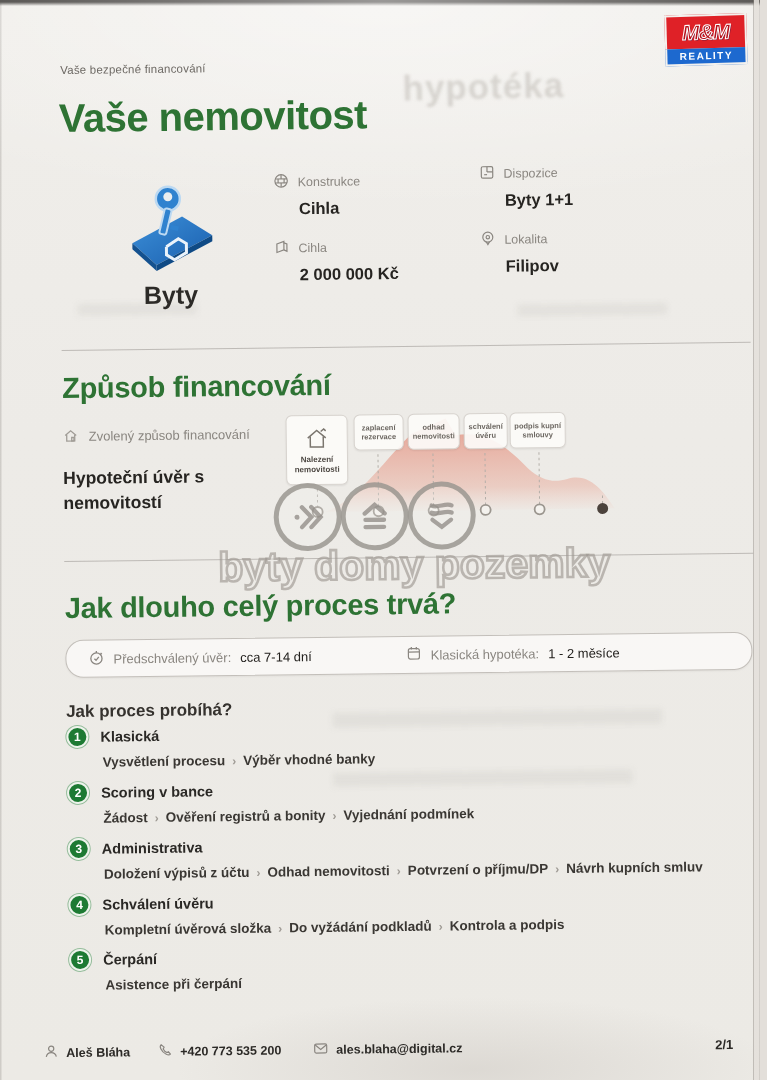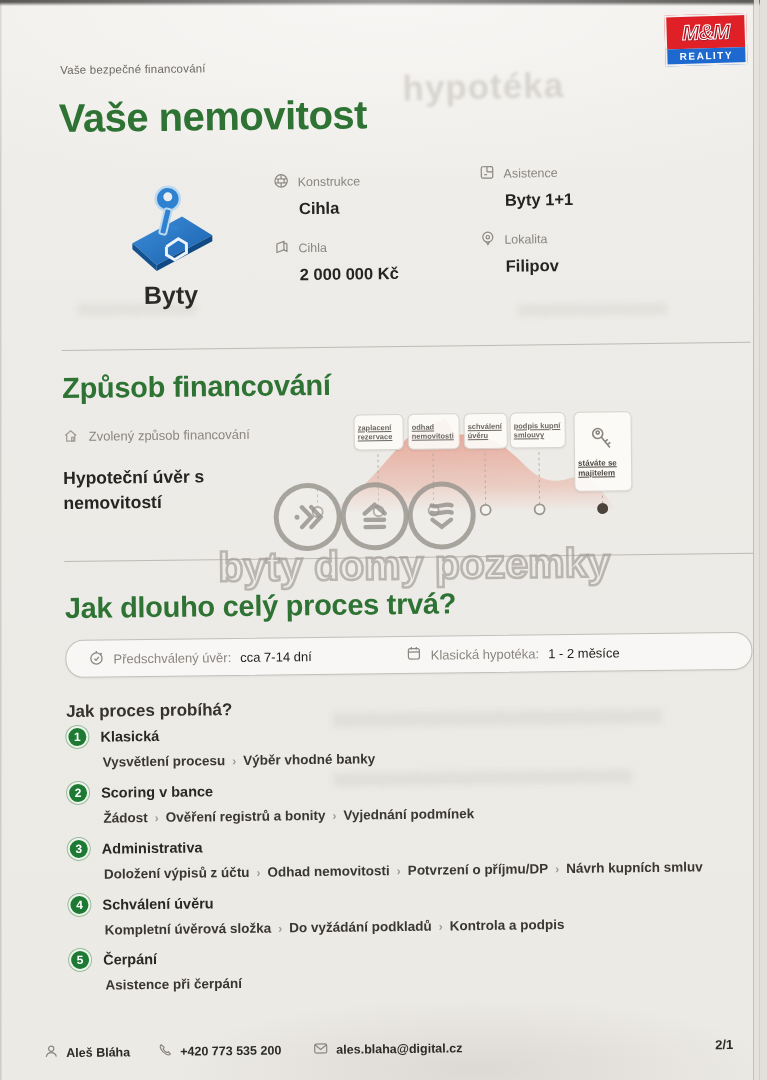--- a/index.html
+++ b/index.html
@@ -55,22 +55,22 @@
 
   
   .h2{position:absolute;font-size:29px;font-weight:800;color:#2e7334;letter-spacing:-.3px;}
   .h2a{left:64px;top:368px;}
   .chosen-lab{position:absolute;left:64px;top:424px;display:flex;gap:10px;font-size:13px;color:#8a8680;line-height:1.35;}
   .chosen-val{position:absolute;left:64px;top:462px;font-size:17.5px;font-weight:800;color:#262421;line-height:1.4;width:200px;}
 
   .diagram{position:absolute;left:287px;top:410px;width:350px;height:118px;}
   .diagram svg.mtn{position:absolute;inset:0;}
   .dcard{position:absolute;background:rgba(252,251,249,.92);border:1px solid #d7d3ce;border-radius:6px;
-    box-shadow:0 1px 2px rgba(0,0,0,.08);text-align:left;color:#6d6862;
-    font-size:7.5px;line-height:1.25;font-weight:600;display:flex;flex-direction:column;align-items:center;justify-content:center;padding:2px 3px;box-sizing:border-box;text-decoration:underline;}
+    box-shadow:0 1px 2px rgba(0,0,0,.08);text-align:center;color:#6d6862;
+    font-size:7.5px;line-height:1.25;font-weight:600;display:flex;flex-direction:column;align-items:center;justify-content:center;padding:2px 3px;box-sizing:border-box;}
   .dcard.big{font-weight:800;color:#4d4843;font-size:8px;}
   .dc1{left:0px;top:4px;width:62px;height:70px;}
   .dc2{left:68px;top:4px;width:50px;height:36px;}
   .dc3{left:122px;top:4px;width:52px;height:36px;}
   .dc4{left:178px;top:4px;width:44px;height:36px;}
   .dc5{left:224px;top:4px;width:56px;height:36px;}
   .dc6{left:288px;top:4px;width:58px;height:80px;}
 
   
   .wm{position:absolute;left:192px;top:478px;width:420px;height:125px;z-index:25;pointer-events:none;}
@@ -165,21 +165,21 @@
     </div>
 
     <div class="field f2">
       <div class="lab">
         <span><svg width="15" height="15" viewBox="0 0 15 15" fill="none" stroke="#8a8680" stroke-width="1.2">
               <rect x="1.8" y="1.8" width="11.4" height="11.4" rx="1.5"></rect>
               <line x1="7.5" y1="1.8" x2="7.5" y2="7"></line>
               <line x1="7.5" y1="7" x2="13.2" y2="7"></line>
               <line x1="4.5" y1="9.8" x2="7.5" y2="9.8"></line>
             </svg></span>
-        <span>Asistence</span>
+        <span>Dispozice</span>
       </div>
       <div class="val">Byty 1+1</div>
     </div>
 
     <div class="field f3">
       <div class="lab">
         <span><svg width="15" height="15" viewBox="0 0 15 15" fill="none" stroke="#8a8680" stroke-width="1.2">
               <path d="M2.5 4.5 L9.5 2 L9.5 10.5 L2.5 13 Z"></path>
               <path d="M9.5 3.5 L12.5 4.5 L12.5 12 L9.5 10.5"></path>
             </svg></span>
@@ -236,40 +236,40 @@
         <g>
           <circle cx="31" cy="101" r="5" fill="#f4f2ee" stroke="#9b968f" stroke-width="1.8"></circle>
           <circle cx="92" cy="101" r="5" fill="#f4f2ee" stroke="#9b968f" stroke-width="1.8"></circle>
           <circle cx="147" cy="101" r="5" fill="#f4f2ee" stroke="#9b968f" stroke-width="1.8"></circle>
           <circle cx="199" cy="101" r="5" fill="#f4f2ee" stroke="#9b968f" stroke-width="1.8"></circle>
           <circle cx="253" cy="101" r="5" fill="#f4f2ee" stroke="#9b968f" stroke-width="1.8"></circle>
           <circle cx="316" cy="101" r="5.5" fill="#4c423c"></circle>
         </g>
       </svg>
 
+      <div class="dcard big dc1">
+        <svg width="26" height="26" viewBox="0 0 26 26" fill="none" stroke="#7b766f" stroke-width="1.5" style="margin-bottom:3px;">
+          <path d="M4 12 L13 4.5 L22 12"></path>
+            <path d="M6.5 10.5 V21 H19.5 V10.5"></path>
+            <path d="M17 5.5 L20 3 L22 5"></path>
+        </svg>
+        <span>Nalezení nemovitosti</span>
+      </div>
       <div class="dcard dc2">
           <span>zaplacení rezervace</span>
         </div>
       <div class="dcard dc3">
           <span>odhad nemovitosti</span>
         </div>
       <div class="dcard dc4">
           <span>schválení úvěru</span>
         </div>
       <div class="dcard dc5">
           <span>podpis kupní smlouvy</span>
         </div>
-      <div class="dcard big dc6">
-        <svg width="30" height="30" viewBox="0 0 30 30" fill="none" stroke="#8a857e" stroke-width="1.6" style="margin-bottom:4px;">
-          <circle cx="10" cy="9" r="5"></circle>
-            <circle cx="10" cy="8" r="1.6"></circle>
-          <path d="M13.5 12.5 L22 23 M19 20.5 L22.5 18 M16.5 17.5 L20 15"></path>
-        </svg>
-        <span>stáváte se majitelem</span>
-      </div>
     </div>
 
     <div class="wm">
       <div class="circ c1">
         <svg width="40" height="40" viewBox="0 0 56 56" fill="none" stroke="rgba(148,143,137,.8)" stroke-width="6" stroke-linecap="round">
           <circle cx="13" cy="28" r="3.5" fill="rgba(148,143,137,.8)" stroke="none"></circle>
           <path d="M20 14 L33 28 L20 42"></path>
             <path d="M33 14 L46 28 L33 42"></path>
         </svg>
       </div>

